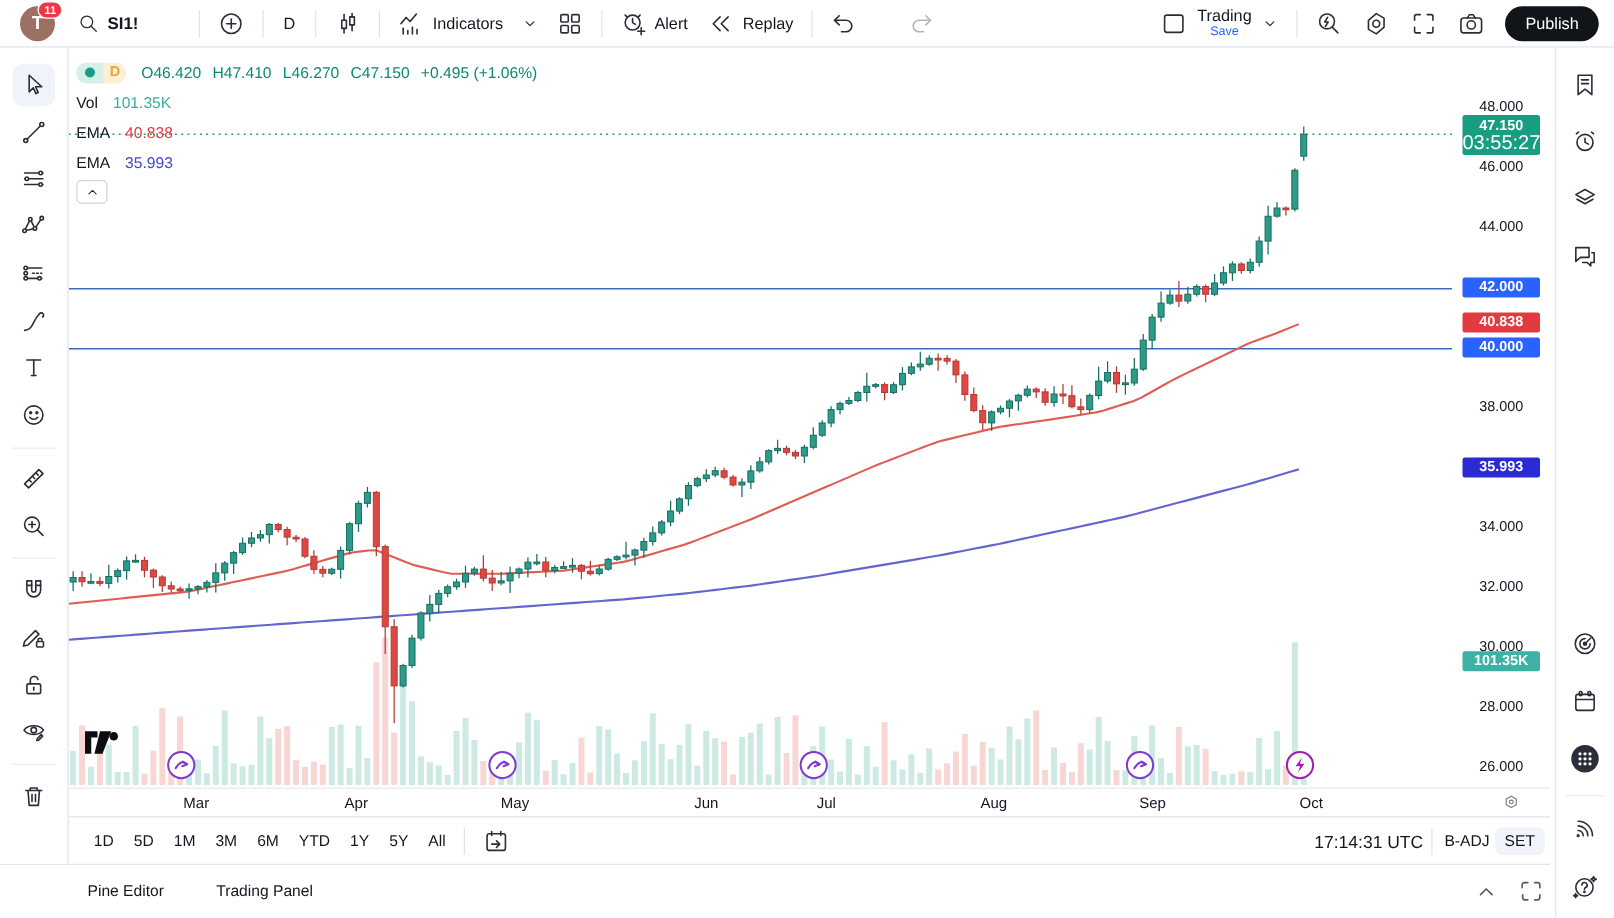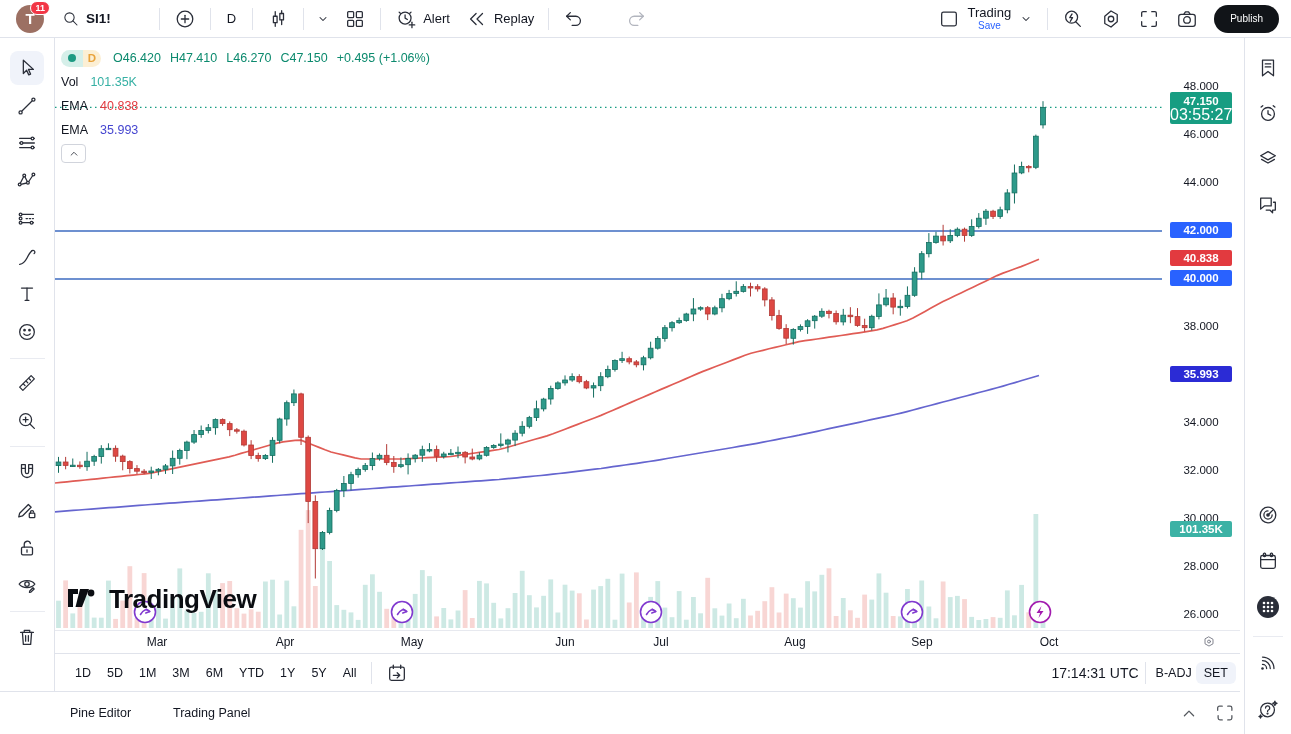--- a/index.html
+++ b/index.html
@@ -20,21 +20,21 @@
   #avatar { position:relative; width:28px; height:28px; margin-left:16px; margin-right:10px; cursor:pointer; }
   #avatar .circ { width:28px; height:28px; border-radius:50%; background:#9c7063; color:#fff;
                   font-weight:bold; font-size:15px; display:flex; align-items:center; justify-content:center; }
   #avatar .nbadge { position:absolute; top:-4px; right:-6px; background:#f23645; color:#fff; font-size:9px;
                    font-weight:bold; border-radius:8px; padding:1px 4px; border:1.5px solid #fff; }
   .sym { font-weight:bold; font-size:13.5px; }
   .interval { font-size:13px; padding:0 10px; }
   #save-wrap { display:flex; flex-direction:column; align-items:center; line-height:13px; cursor:pointer; }
   #save-wrap .lname { font-size:13px; color:#131722; }
   #save-wrap .lsave { font-size:10px; color:#2962ff; }
-  #publish-btn { background:#111418; color:#fff; font-size:10px; border-radius:15px; height:28px;
+  #publish-btn { background:#111418; color:#fff; font-size:13px; border-radius:15px; height:28px;
                  padding:0 16px; display:flex; align-items:center; margin:0 12px 0 8px; cursor:pointer; }
   .disabled .icon { stroke:#b2b5be; }
 
   
   #left-toolbar { position:absolute; left:0; top:38px; width:55px; height:653px; background:#fff;
                   border-right:1px solid #e0e3eb; z-index:20; }
   .lt-btn { position:absolute; left:50%; transform:translateX(-50%); width:34px; height:34px;
             display:flex; align-items:center; justify-content:center; cursor:pointer; border-radius:8px; }
   .lt-btn.selected { background:#f0f3fa; }
   .lt-div { position:absolute; left:10px; width:35px; height:1px; background:#e9ebf1; }
@@ -131,20 +131,30 @@
       <svg class="icon" viewBox="0 0 24 24">
           <rect x="7" y="9" width="4" height="7"></rect>
           <line x1="9" y1="4" x2="9" y2="9"></line>
           <line x1="9" y1="16" x2="9" y2="20"></line>
           <rect x="14" y="6" width="4" height="7"></rect>
           <line x1="16" y1="3" x2="16" y2="6"></line>
           <line x1="16" y1="13" x2="16" y2="18"></line>
         </svg>
     </div>
     <div class="divider-v"></div>
+    <div class="tb-btn">
+      <svg class="icon" viewBox="0 0 24 24">
+          <polyline points="3,12 7.5,6.5 11,10 16.5,3.5"></polyline>
+          <line x1="5" y1="21" x2="5" y2="16"></line>
+          <line x1="9" y1="21" x2="9" y2="18"></line>
+          <line x1="13" y1="21" x2="13" y2="15"></line>
+          <line x1="17" y1="21" x2="17" y2="17"></line>
+        </svg>
+      <span>Indicators</span>
+    </div>
     <div class="tb-btn" style="padding:0 4px">
       <svg class="icon sm" viewBox="0 0 24 24">
           <polyline points="8,10 12,14 16,10"></polyline>
         </svg>
     </div>
     <div class="tb-btn">
       <svg class="icon" viewBox="0 0 24 24">
           <rect x="4" y="4" width="6.5" height="6.5" rx="1"></rect>
           <rect x="13.5" y="4" width="6.5" height="6.5" rx="1"></rect>
           <rect x="4" y="13.5" width="6.5" height="6.5" rx="1"></rect>
@@ -793,21 +803,20 @@
         <path d="M858.2,571.2 l3.6,2.2 -4,1.6" fill="none" stroke="#8039cf" stroke-width="1.6" stroke-linecap="round" stroke-linejoin="round"></path>
         <circle cx="985" cy="574" r="10.5" fill="#fff" stroke="#a21caf" stroke-width="1.6"></circle>
         <path d="M986.5,568 l-5,7 h3.6 l-1.6,5 5,-7 h-3.6 Z" fill="#a21caf"></path>
       </svg>
     <div id="watermark">
       <svg width="34" height="24" viewBox="0 0 34 24">
         <path d="M1,1 h10 v5 h-5 v13 h-5 Z" fill="#0b0d12"></path>
         <path d="M13,1 h9 l-7,18 h-6.5 Z" fill="#0b0d12"></path>
         <circle cx="24" cy="5" r="3.4" fill="#0b0d12"></circle>
       </svg>
-      <span class="wm-text">TradingView</span>
     </div>
 
     <div id="legend">
       <div class="lg-row">
         <div id="src-pill">
           <span class="p-dot">
               <i></i>
             </span>
           <span class="p-int">D</span>
         </div>

